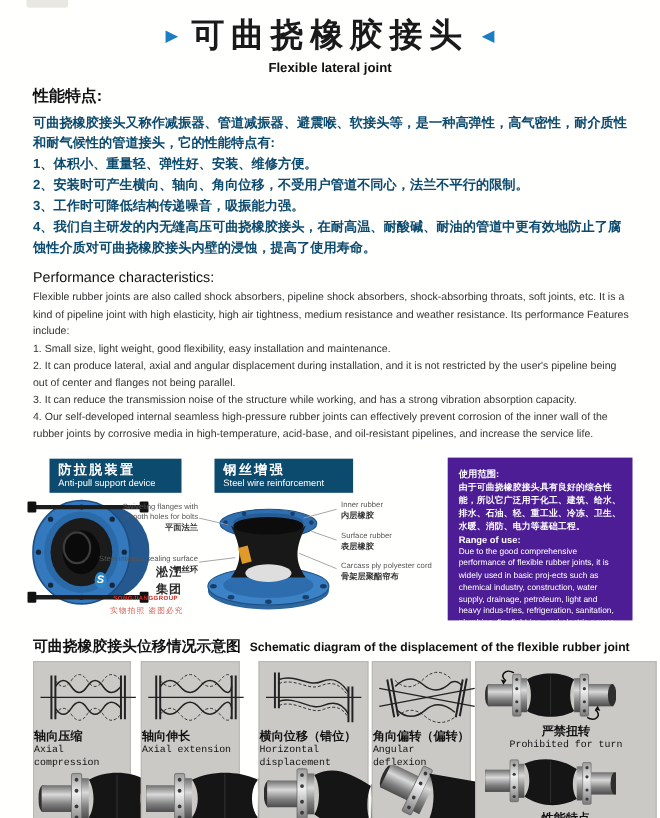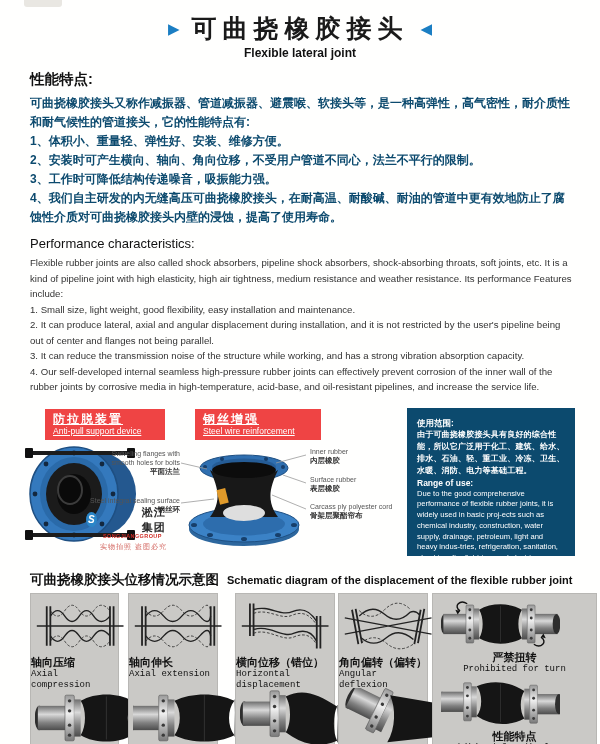--- a/index.html
+++ b/index.html
@@ -2,52 +2,52 @@
 <html><head>
 <meta charset="utf-8">
 <style>
   html,body{margin:0;padding:0;background:#ffffff;}
   .page{position:relative;width:600px;height:744px;background:#fffffe;overflow:hidden;
         font-family:"Liberation Sans","DejaVu Sans",sans-serif;color:#222;}
   .corner-artifact{position:absolute;left:24px;top:0;width:38px;height:7px;background:#e9e7e2;border-radius:0 0 3px 3px;}
 
   
   .title-row{display:flex;align-items:center;justify-content:center;gap:12px;padding-top:12px;}
-  .title-cn{font-size:25px;font-weight:bold;letter-spacing:6px;color:#1a1a1a;}
+  .title-cn{font-size:30px;font-weight:bold;letter-spacing:6px;color:#1a1a1a;}
   .tri{font-size:15px;color:#1b7ec3;line-height:1;}
   .title-en{text-align:center;font-weight:bold;font-size:12px;color:#111;margin-top:1px;}
 
   
   .cn-heading{margin:10px 0 5px 30px;font-size:14.5px;font-weight:bold;color:#111;}
   .cn-text{margin:0 26px 0 30px;font-size:12px;line-height:19px;font-weight:600;color:#0c4a6e;}
   .en-heading{margin:9px 0 4px 30px;font-size:13px;font-weight:normal;color:#111;}
   .en-text{margin:0 26px 0 30px;font-size:9.6px;line-height:15.5px;color:#333;}
 
   
   .media{position:relative;height:158px;margin-top:8px;}
-  .blue-tag{position:absolute;top:6px;background:#ef4444;color:#fff;padding:3px 8px 4px 8px;text-decoration:underline;}
+  .blue-tag{position:absolute;top:6px;background:#0c4a6e;color:#fff;padding:3px 8px 4px 8px;}
   .blue-tag .tag-cn{font-size:12px;font-weight:bold;letter-spacing:2px;line-height:14px;}
   .blue-tag .tag-en{font-size:8.5px;line-height:10px;}
   .tag-antipull{left:45px;width:104px;}
   .tag-steelwire{left:195px;width:110px;}
   .photo1{position:absolute;left:24px;top:32px;}
   .photo2{position:absolute;left:188px;top:46px;}
   .ann{position:absolute;font-size:7px;color:#555;line-height:9px;}
   .ann .ann-cn{font-size:7.5px;font-weight:bold;color:#333;}
   .ann-right{text-align:left;}
   .ann-left{text-align:right;}
   .callouts{position:absolute;left:0;top:0;pointer-events:none;}
   .watermark{position:absolute;left:86px;top:102px;width:90px;}
   .wm-row{display:flex;align-items:center;gap:2px;}
   .wm-logo{width:15px;height:15px;border-radius:50%;background:#2b86c8;color:#fff;font-weight:bold;
            font-size:10px;text-align:center;line-height:15px;font-style:italic;}
   .wm-name{font-size:11px;font-weight:bold;color:#2b2b2b;letter-spacing:1px;padding-left:43px;}
   .wm-sub{font-size:5.5px;color:#cf2b24;font-weight:bold;letter-spacing:.4px;margin-left:17px;margin-top:-2px;}
   .wm-note{font-size:7px;color:#d2635c;margin-left:14px;margin-top:3px;letter-spacing:1px;}
-  .info-box{position:absolute;left:407px;top:5px;width:168px;height:148px;background:#0c4a6e;color:#fff;
+  .info-box{position:absolute;left:407px;top:5px;width:168px;height:148px;background:#4c1d95;color:#fff;
             padding:9px 10px;box-sizing:border-box;}
   .info-box .ib-h{font-size:8.5px;font-weight:bold;line-height:12px;}
   .info-box .ib-cn{font-size:8px;font-weight:bold;line-height:12px;letter-spacing:.2px;}
   .info-box .ib-en{font-size:7.6px;line-height:10.8px;}
 
   
   .sch-head{margin:10px 0 4px 30px;display:flex;align-items:baseline;gap:8px;}
   .sch-cn{font-size:13.5px;font-weight:bold;color:#111;}
   .sch-en{font-size:11px;font-weight:bold;color:#111;}
   .panels{position:relative;height:170px;margin-top:4px;}

